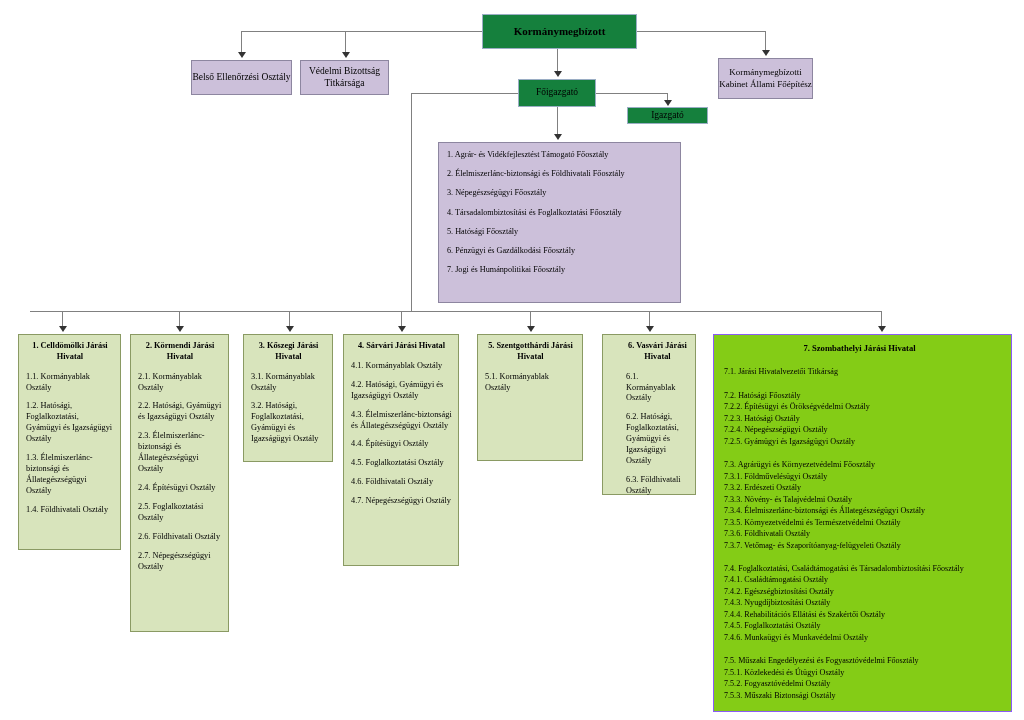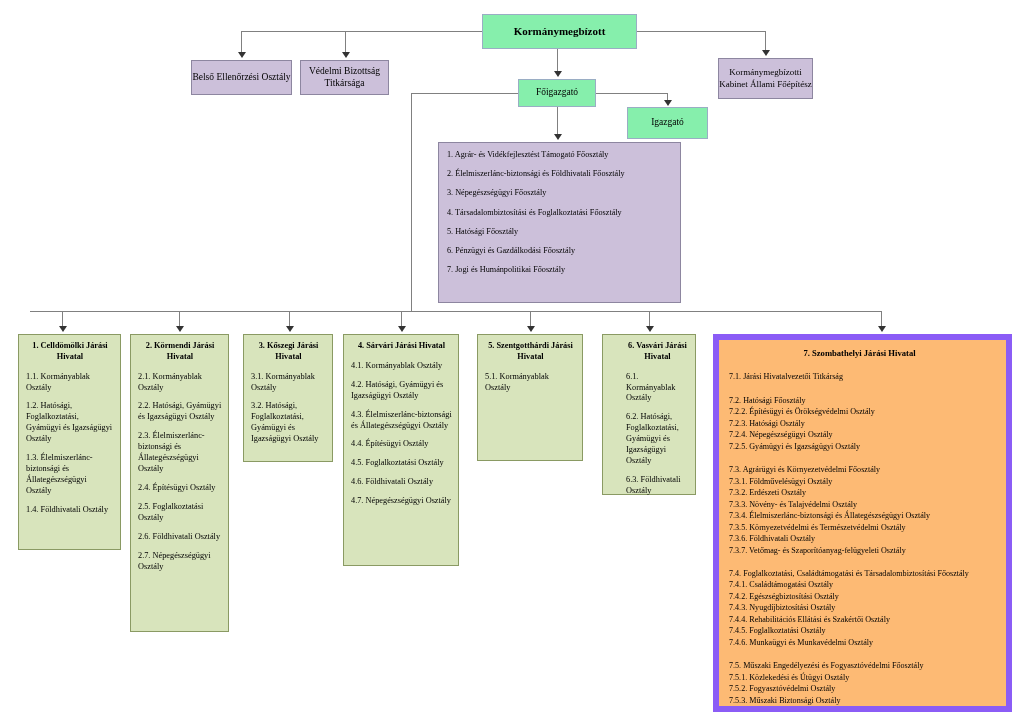--- a/index.html
+++ b/index.html
@@ -26,21 +26,21 @@
     flex-direction: column;
     justify-content: center;
     align-items: center;
     text-align: center;
     line-height: 1.25;
   }
   .node .title {
     font-weight: bold;
   }
   
-  .c-blue-lt { background: #86efac; border-color: #9aadc4; }
+  .c-blue-lt { background: #15803d; border-color: #9aadc4; }
   .c-purple  { background: #ccc0da; border-color: #8d86a0; }
 
   
   #n-kormanymegbizott {
     left: 482px; top: 14px; width: 155px; height: 35px;
     font-size: 11px;
   }
   #n-belso {
     left: 191px; top: 60px; width: 101px; height: 35px;
     font-size: 9.5px;
@@ -51,21 +51,21 @@
   }
   #n-kabinet {
     left: 718px; top: 58px; width: 95px; height: 41px;
     font-size: 9px;
   }
   #n-foigazgato {
     left: 518px; top: 79px; width: 78px; height: 28px;
     font-size: 9.5px;
   }
   #n-igazgato {
-    left: 627px; top: 107px; width: 81px; height: 32px;
+    left: 627px; top: 107px; width: 81px; height: 17px;
     font-size: 9.5px;
   }
 
   
   #n-foosztalyok {
     left: 438px; top: 142px; width: 243px; height: 161px;
     display: block;
     text-align: left;
     padding: 8px 6px 6px 8px;
     font-size: 8.2px;
@@ -103,22 +103,22 @@
   #d3 { left: 243px; top: 334px; width: 90px;  height: 128px; }
   #d4 { left: 343px; top: 334px; width: 116px; height: 232px; }
   #d5 { left: 477px; top: 334px; width: 106px; height: 127px; }
   #d6 { left: 602px; top: 334px; width: 94px;  height: 161px; padding-left: 23px; }
 
   
   #d7 {
     position: absolute;
     left: 713px; top: 334px; width: 299px; height: 378px;
     box-sizing: border-box;
-    border: 6px solid #8b5cf6;
-    background: #fdba74;
+    border: 1px solid #8b5cf6;
+    background: #84cc16;
     padding: 7px 16px 8px 10px;
     font-size: 8.1px;
     line-height: 1.42;
   }
   #d7 > .title {
     font-weight: bold;
     text-align: center;
     margin-bottom: 12px;
     font-size: 8.6px;
   }

